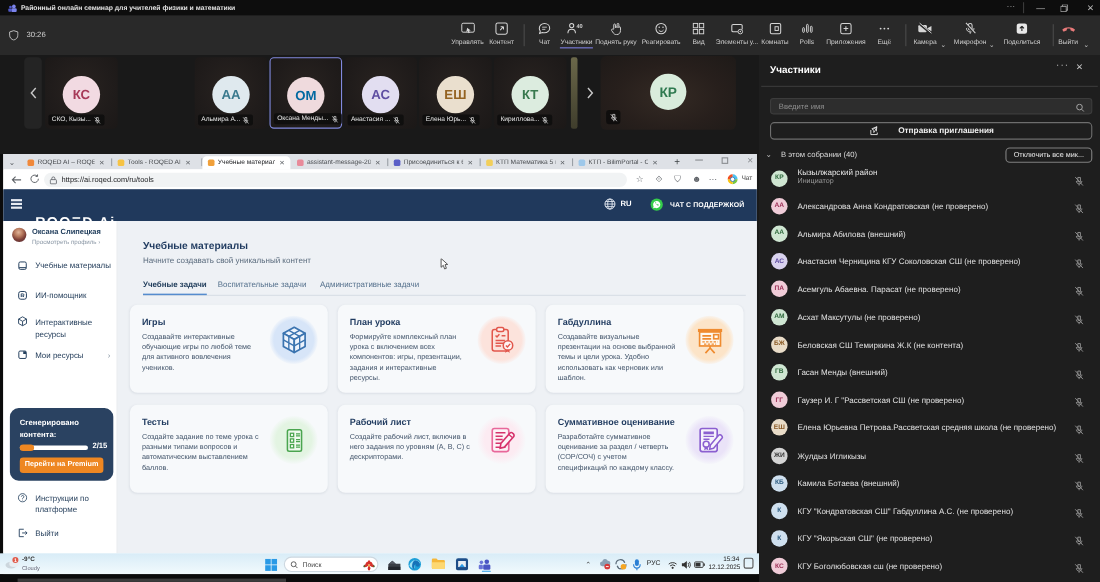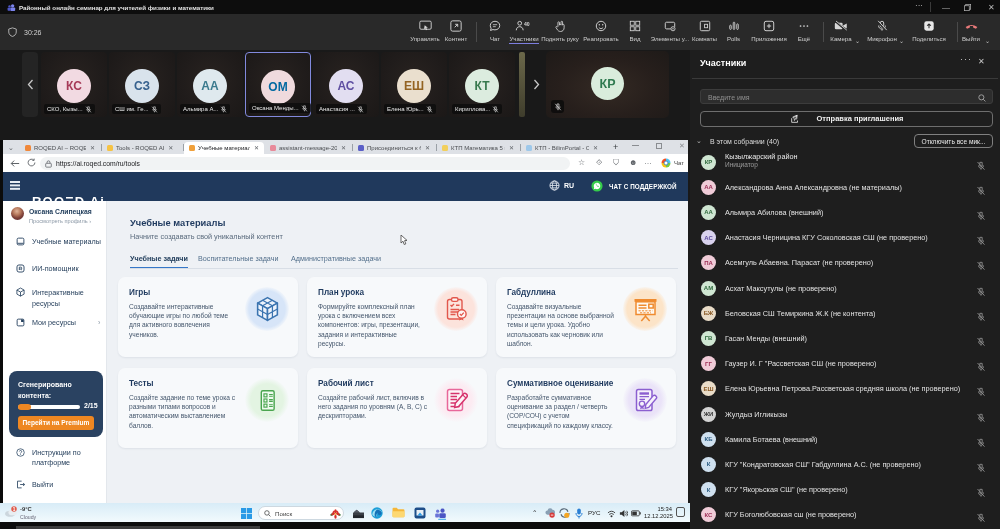--- a/index.html
+++ b/index.html
@@ -218,27 +218,20 @@
   </div>
   <div id="stage" class="abs">
     <div class="navbtn" style="left:22px;top:2px">
         <svg width="7" height="11" viewBox="0 0 7 11">
           <path d="M5.5 1 L1.5 5.5 L5.5 10" fill="none" stroke="#c8c8c8" stroke-width="1.3"></path>
         </svg>
       </div>
     <div class="tile" style="left:41px">
       <div class="circ" style="background:#f2dae2;color:#a63a58">КС</div>
       <div class="nlbl">СКО, Кызы... <svg width="7" height="7" viewBox="0 0 10 10">
-            <path d="M3.8 1.2 h2.4 v4 h-2.4 Z M2.5 4.5 c0 1.8 1.2 2.8 2.5 2.8 s2.5-1 2.5-2.8 M5 7.5 v1.5" fill="none" stroke="#ddd" stroke-width="0.9"></path>
-            <path d="M1.5 1 L8.5 9" stroke="#ddd" stroke-width="0.9"></path>
-          </svg></div>
-    </div>
-    <div class="tile" style="left:109px">
-      <div class="circ" style="background:#d9e3ec;color:#36618e">СЗ</div>
-      <div class="nlbl">СШ им. Ге... <svg width="7" height="7" viewBox="0 0 10 10">
             <path d="M3.8 1.2 h2.4 v4 h-2.4 Z M2.5 4.5 c0 1.8 1.2 2.8 2.5 2.8 s2.5-1 2.5-2.8 M5 7.5 v1.5" fill="none" stroke="#ddd" stroke-width="0.9"></path>
             <path d="M1.5 1 L8.5 9" stroke="#ddd" stroke-width="0.9"></path>
           </svg></div>
     </div>
     <div class="tile" style="left:177px">
       <div class="circ" style="background:#dfe9ee;color:#3a7a8e">АА</div>
       <div class="nlbl">Альмира А... <svg width="7" height="7" viewBox="0 0 10 10">
             <path d="M3.8 1.2 h2.4 v4 h-2.4 Z M2.5 4.5 c0 1.8 1.2 2.8 2.5 2.8 s2.5-1 2.5-2.8 M5 7.5 v1.5" fill="none" stroke="#ddd" stroke-width="0.9"></path>
             <path d="M1.5 1 L8.5 9" stroke="#ddd" stroke-width="0.9"></path>
           </svg></div>
@@ -668,21 +661,21 @@
     <div class="abs" style="left:224px;top:84px;width:79px;height:14px;border:1px solid #808080;border-radius:4px;font-size:6.6px;color:#e8e8e8;text-align:center;line-height:14px">Отключить все мик...</div>
     <div class="abs" style="left:11px;top:104.5px;width:15px;height:15px;border-radius:50%;background:#cfe6d2;color:#2f6a3d;font-size:6px;font-weight:bold;display:flex;align-items:center;justify-content:center">КР</div>
 <div class="abs" style="left:35px;top:101.5px;font-size:7.3px;color:#e8e8e8;white-space:nowrap">Кызылжарский район</div>
       <div class="abs" style="left:35px;top:110.5px;font-size:6.5px;color:#9a9a9a">Инициатор</div>
     <div class="abs" style="left:286px;top:106.5px"><svg width="10" height="10" viewBox="0 0 12 12">
           <path d="M4.6 1.6 h2.8 v4.6 h-2.8 Z" fill="none" stroke="#969696" stroke-width="1"></path>
           <path d="M3 5.4 c0 2 1.4 3.2 3 3.2 s3-1.2 3-3.2 M6 8.6 v1.8" fill="none" stroke="#969696" stroke-width="1"></path>
           <path d="M1.8 1.2 L10.2 10.4" stroke="#969696" stroke-width="1"></path>
         </svg></div>
     <div class="abs" style="left:11px;top:129.7px;width:15px;height:15px;border-radius:50%;background:#f0ccd8;color:#9c2e55;font-size:6px;font-weight:bold;display:flex;align-items:center;justify-content:center">АА</div>
-<div class="abs" style="left:35px;top:132.7px;font-size:7.3px;color:#e2e2e2;white-space:nowrap">Александрова Анна Александровна (не материалы)</div>
+<div class="abs" style="left:35px;top:132.7px;font-size:7.3px;color:#e2e2e2;white-space:nowrap">Александрова Анна Кондратовская (не проверено)</div>
     <div class="abs" style="left:286px;top:131.7px"><svg width="10" height="10" viewBox="0 0 12 12">
           <path d="M4.6 1.6 h2.8 v4.6 h-2.8 Z" fill="none" stroke="#969696" stroke-width="1"></path>
           <path d="M3 5.4 c0 2 1.4 3.2 3 3.2 s3-1.2 3-3.2 M6 8.6 v1.8" fill="none" stroke="#969696" stroke-width="1"></path>
           <path d="M1.8 1.2 L10.2 10.4" stroke="#969696" stroke-width="1"></path>
         </svg></div>
     <div class="abs" style="left:11px;top:154.9px;width:15px;height:15px;border-radius:50%;background:#cfe6d2;color:#2f6a3d;font-size:6px;font-weight:bold;display:flex;align-items:center;justify-content:center">АА</div>
 <div class="abs" style="left:35px;top:157.9px;font-size:7.3px;color:#e2e2e2;white-space:nowrap">Альмира Абилова (внешний)</div>
     <div class="abs" style="left:286px;top:156.9px"><svg width="10" height="10" viewBox="0 0 12 12">
           <path d="M4.6 1.6 h2.8 v4.6 h-2.8 Z" fill="none" stroke="#969696" stroke-width="1"></path>
           <path d="M3 5.4 c0 2 1.4 3.2 3 3.2 s3-1.2 3-3.2 M6 8.6 v1.8" fill="none" stroke="#969696" stroke-width="1"></path>

